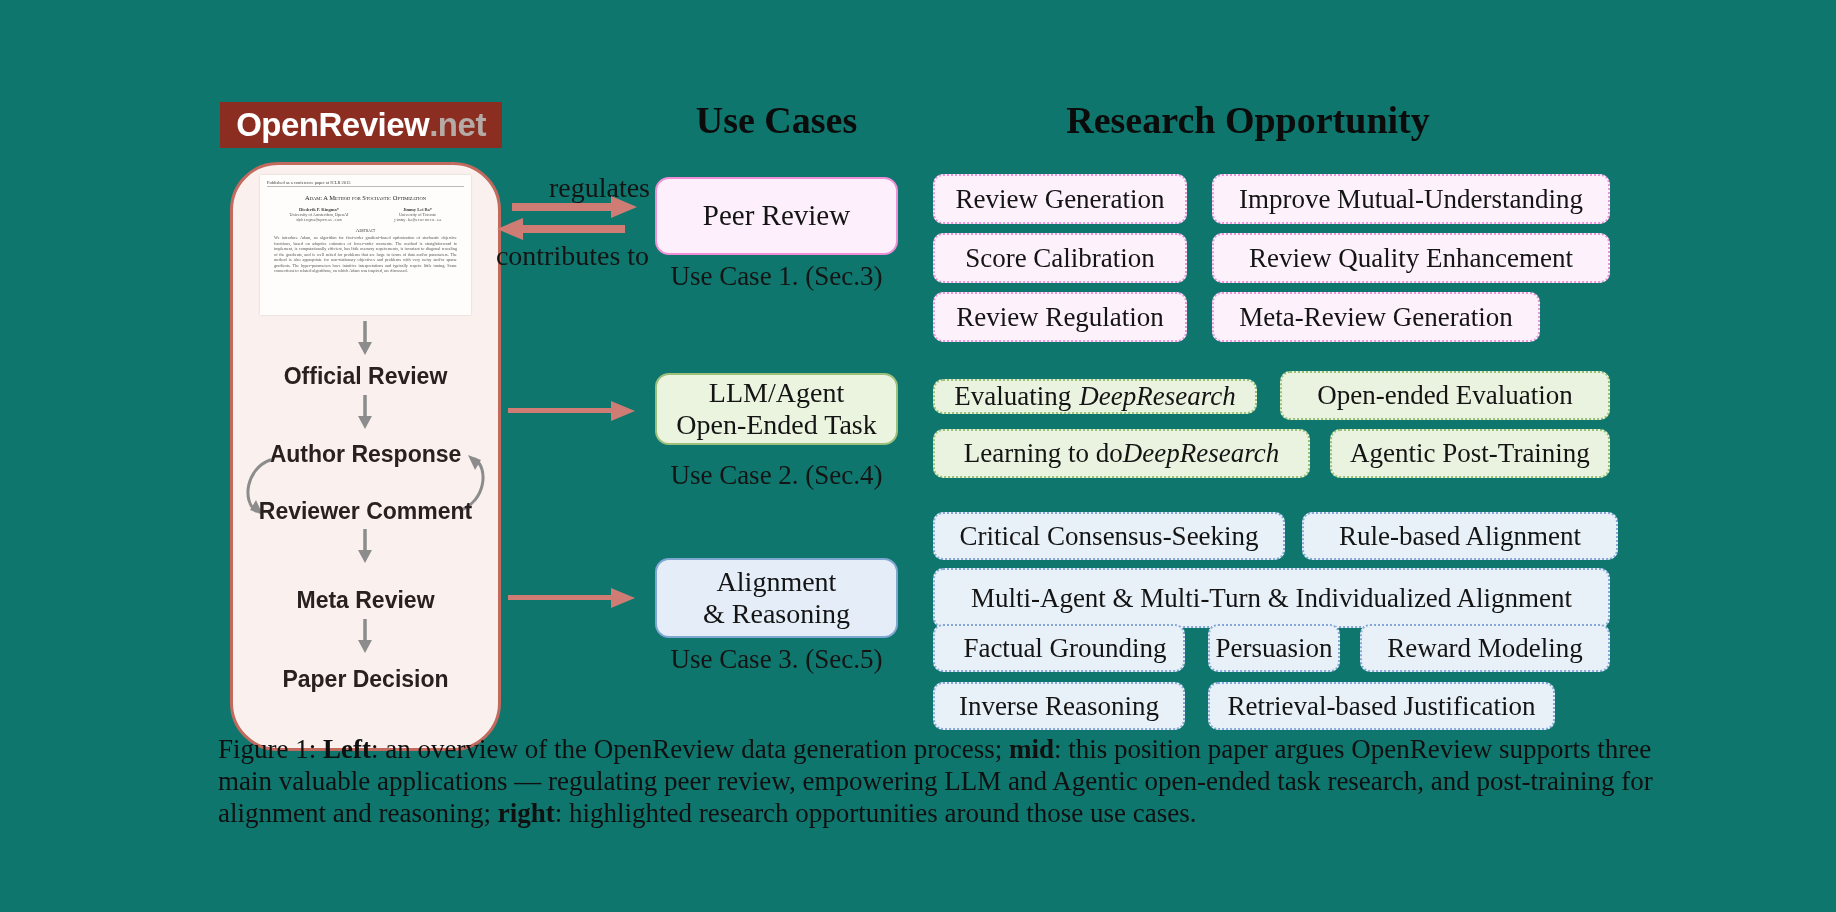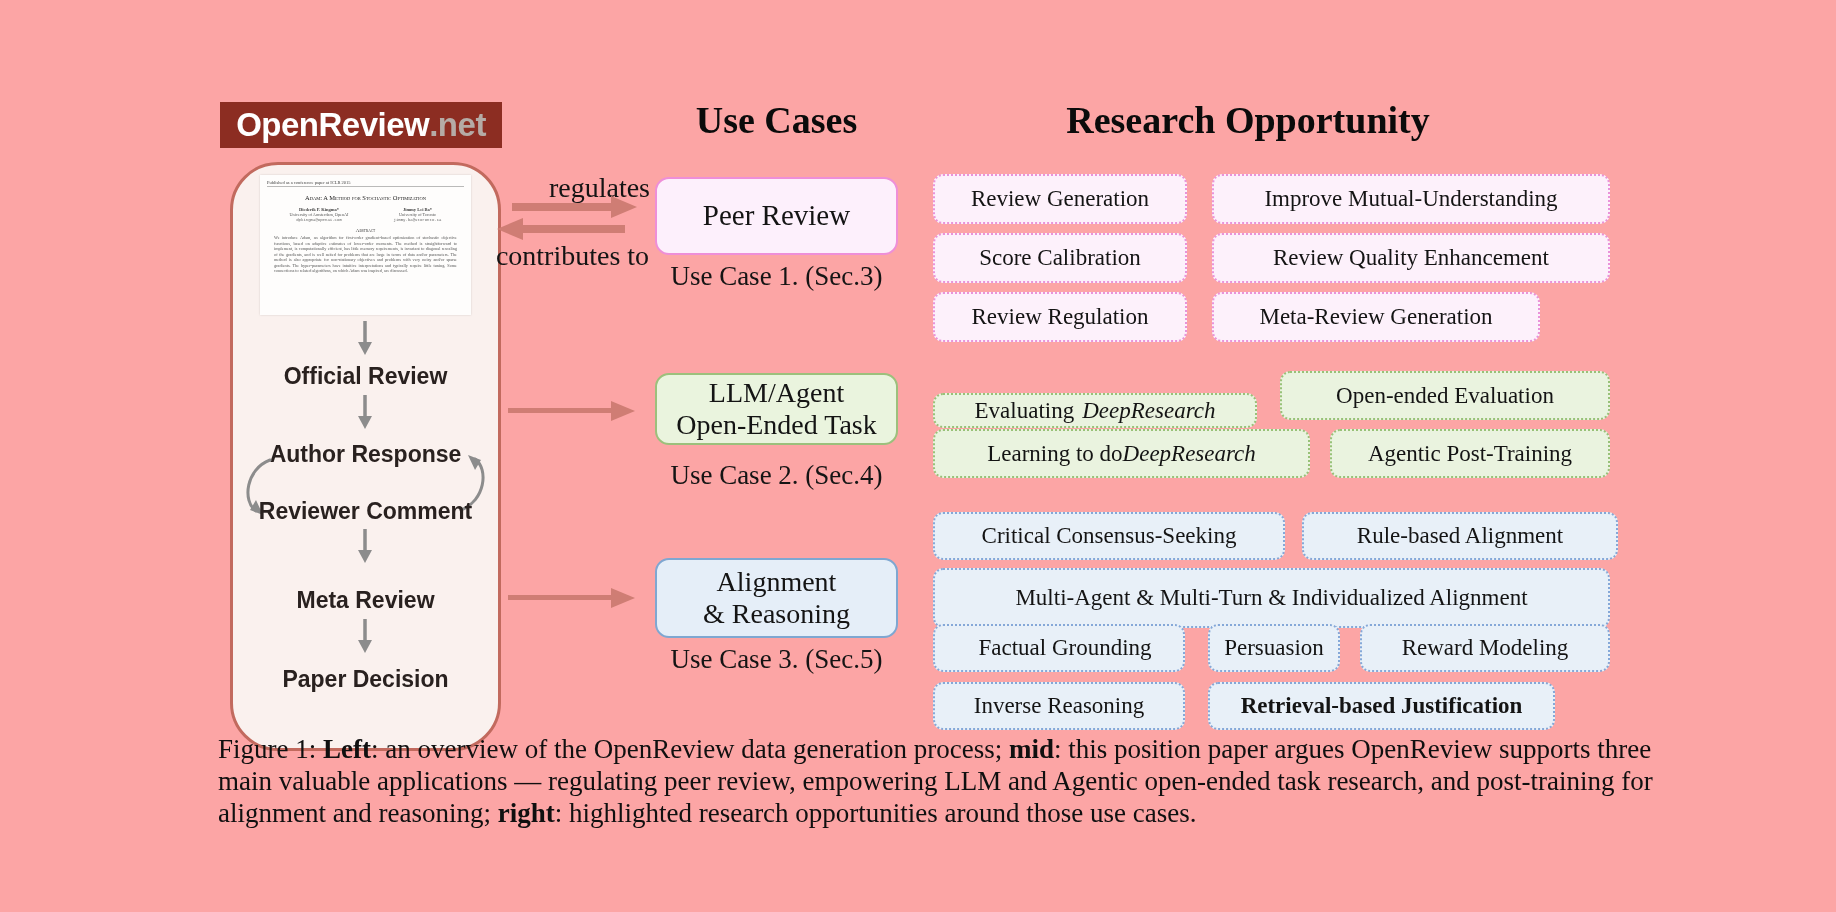--- a/index.html
+++ b/index.html
@@ -1,16 +1,16 @@
 <!DOCTYPE html>
 <html><head>
 <meta charset="utf-8">
 <style>
   html,body{margin:0;padding:0;background:#ffffff;}
-  .stage{position:relative;width:1836px;height:912px;background:#fca5a5;overflow:hidden;
+  .stage{position:relative;width:1836px;height:912px;background:#0f766e;overflow:hidden;
          font-family:"Liberation Serif", serif;color:#111;}
   .abs{position:absolute;}
 
   
   .logo{background:#8c2d22;color:#ffffff;display:flex;align-items:center;justify-content:center;
         font-family:"Liberation Sans", sans-serif;font-weight:bold;font-size:33px;letter-spacing:-.5px;}
   .logo .tld{color:#b5aba6;font-weight:bold;}
 
   
   .panel{border:3px solid #c26a5e;border-radius:48px;background:#faf1ee;}
@@ -43,21 +43,21 @@
   
   .ucbox{border-radius:14px;display:flex;flex-direction:column;align-items:center;justify-content:center;
          font-size:29px;line-height:1.15;text-align:center;color:#141414;box-sizing:border-box;}
   .uc1{border:2.5px solid #ee8fd8;background:#fdf0fc;}
   .uc2{border:2.5px solid #9cc07c;background:#eaf4de;font-size:28px;}
   .uc3{border:2.5px solid #7fa7d1;background:#e5eef8;font-size:28px;}
   .uccap{font-size:27px;text-align:center;color:#141414;}
 
   
   .pill{display:flex;align-items:center;justify-content:center;border-radius:10px;
-        font-size:23px;color:#141414;box-sizing:border-box;white-space:nowrap;}
+        font-size:27px;color:#141414;box-sizing:border-box;white-space:nowrap;}
   .pk{border:2px dotted #e993da;background:#fdf1fb;}
   .gr{border:2px dotted #98c178;background:#eaf3df;}
   .bl{border:2px dotted #85a8d8;background:#e8f0f8;}
   .it{font-style:italic;}
 
   
   .figcap{font-size:27px;line-height:32px;color:#101010;text-align:left;}
   .figcap b{font-weight:bold;}
 </style>
 </head>
@@ -167,37 +167,37 @@
   </div>
   <div class="abs uccap" style="left:645px;top:644px;width:263px;">Use Case 3. (Sec.5)</div>
 
   <div class="abs pill pk" style="left:933px;top:174px;width:254px;height:50px;">Review Generation</div>
   <div class="abs pill pk" style="left:1212px;top:174px;width:398px;height:50px;">Improve Mutual-Understanding</div>
   <div class="abs pill pk" style="left:933px;top:233px;width:254px;height:50px;">Score Calibration</div>
   <div class="abs pill pk" style="left:1212px;top:233px;width:398px;height:50px;">Review Quality Enhancement</div>
   <div class="abs pill pk" style="left:933px;top:292px;width:254px;height:50px;">Review Regulation</div>
   <div class="abs pill pk" style="left:1212px;top:292px;width:328px;height:50px;">Meta-Review Generation</div>
 
-  <div class="abs pill gr" style="left:933px;top:393px;width:324px;height:35px;gap:8px;">
+  <div class="abs pill gr" style="left:933px;top:379px;width:324px;height:35px;gap:8px;">
     <span>Evaluating </span>
       <span class="it">DeepResearch</span>
   </div>
   <div class="abs pill gr" style="left:1280px;top:371px;width:330px;height:49px;">Open-ended Evaluation</div>
   <div class="abs pill gr" style="left:933px;top:429px;width:377px;height:49px;">
     <span>Learning to do </span>
       <span class="it">DeepResearch</span>
   </div>
   <div class="abs pill gr" style="left:1330px;top:429px;width:280px;height:49px;">Agentic Post-Training</div>
 
   <div class="abs pill bl" style="left:933px;top:512px;width:352px;height:48px;">Critical Consensus-Seeking</div>
   <div class="abs pill bl" style="left:1302px;top:512px;width:316px;height:48px;">Rule-based Alignment</div>
   <div class="abs pill bl" style="left:933px;top:568px;width:677px;height:60px;">Multi-Agent &amp; Multi-Turn &amp; Individualized Alignment</div>
   <div class="abs pill bl" style="left:933px;top:624px;width:252px;height:48px;padding-left:12px;">Factual Grounding</div>
   <div class="abs pill bl" style="left:1208px;top:624px;width:132px;height:48px;">Persuasion</div>
   <div class="abs pill bl" style="left:1360px;top:624px;width:250px;height:48px;">Reward Modeling</div>
   <div class="abs pill bl" style="left:933px;top:682px;width:252px;height:48px;">Inverse Reasoning</div>
-  <div class="abs pill bl" style="left:1208px;top:682px;width:347px;height:48px;font-weight:bold;">Retrieval-based Justification</div>
+  <div class="abs pill bl" style="left:1208px;top:682px;width:347px;height:48px;">Retrieval-based Justification</div>
 
   <div class="abs figcap" style="left:218px;top:733px;width:1436px;">
     <span>Figure 1: </span><b>Left</b><span>: an overview of the OpenReview data generation process; </span><b>mid</b><span>: this position paper argues OpenReview supports three main valuable applications — regulating peer review, empowering LLM and Agentic open-ended task research, and post-training for alignment and reasoning; </span><b>right</b><span>: highlighted research opportunities around those use cases.</span>
   </div>
 
 </div>
 
 </body></html>

